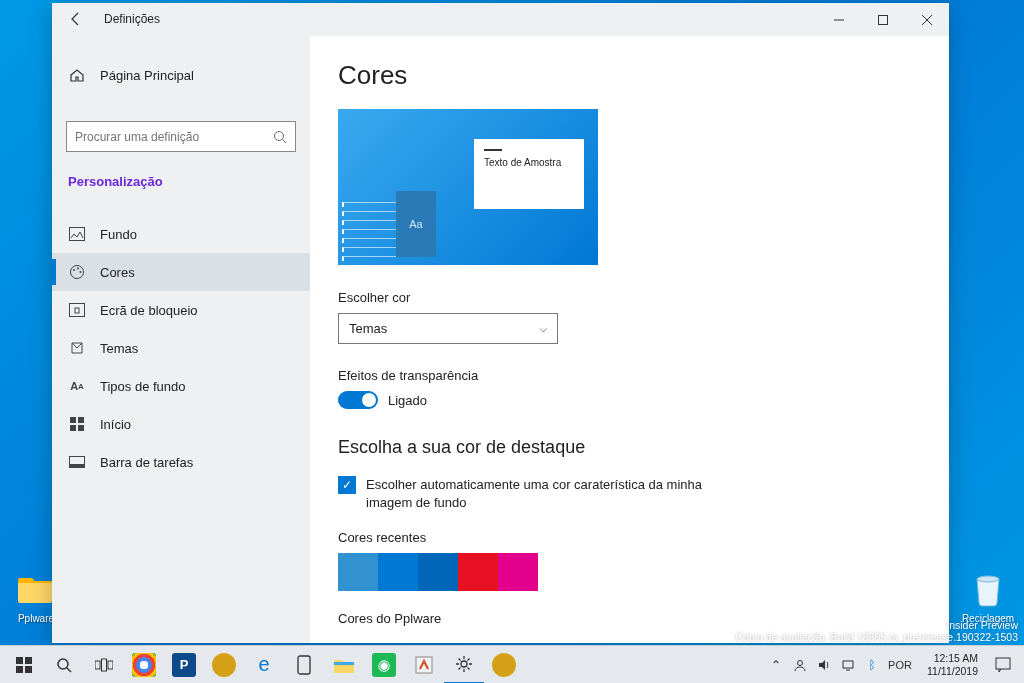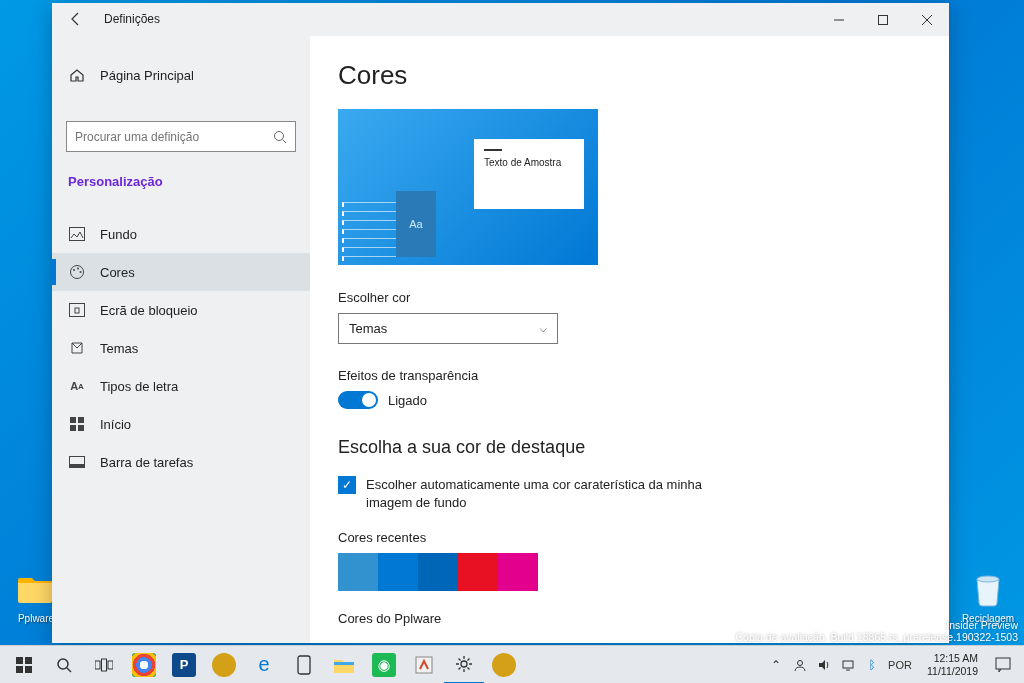--- a/index.html
+++ b/index.html
@@ -185,21 +185,21 @@
       <div class="nav-item">
         <span class="ico">
             <svg width="16" height="16" viewBox="0 0 16 16">
               <path d="M3 3h10v10H3z M3 3l5 5 5-5" stroke="#444" fill="none"></path>
             </svg>
           </span>
         <span>Temas</span>
       </div>
       <div class="nav-item">
         <span class="ico" style="font-size:11px;font-weight:600;color:#444;">A<span style="font-size:8px;">A</span></span>
-        <span>Tipos de letra</span>
+        <span>Tipos de fundo</span>
       </div>
       <div class="nav-item">
         <span class="ico">
             <svg width="14" height="14" viewBox="0 0 14 14">
               <rect x="0" y="0" width="6" height="6" fill="#444"></rect>
               <rect x="8" y="0" width="6" height="6" fill="#444"></rect>
               <rect x="0" y="8" width="6" height="6" fill="#444"></rect>
               <rect x="8" y="8" width="6" height="6" fill="#444"></rect>
             </svg>
           </span>

